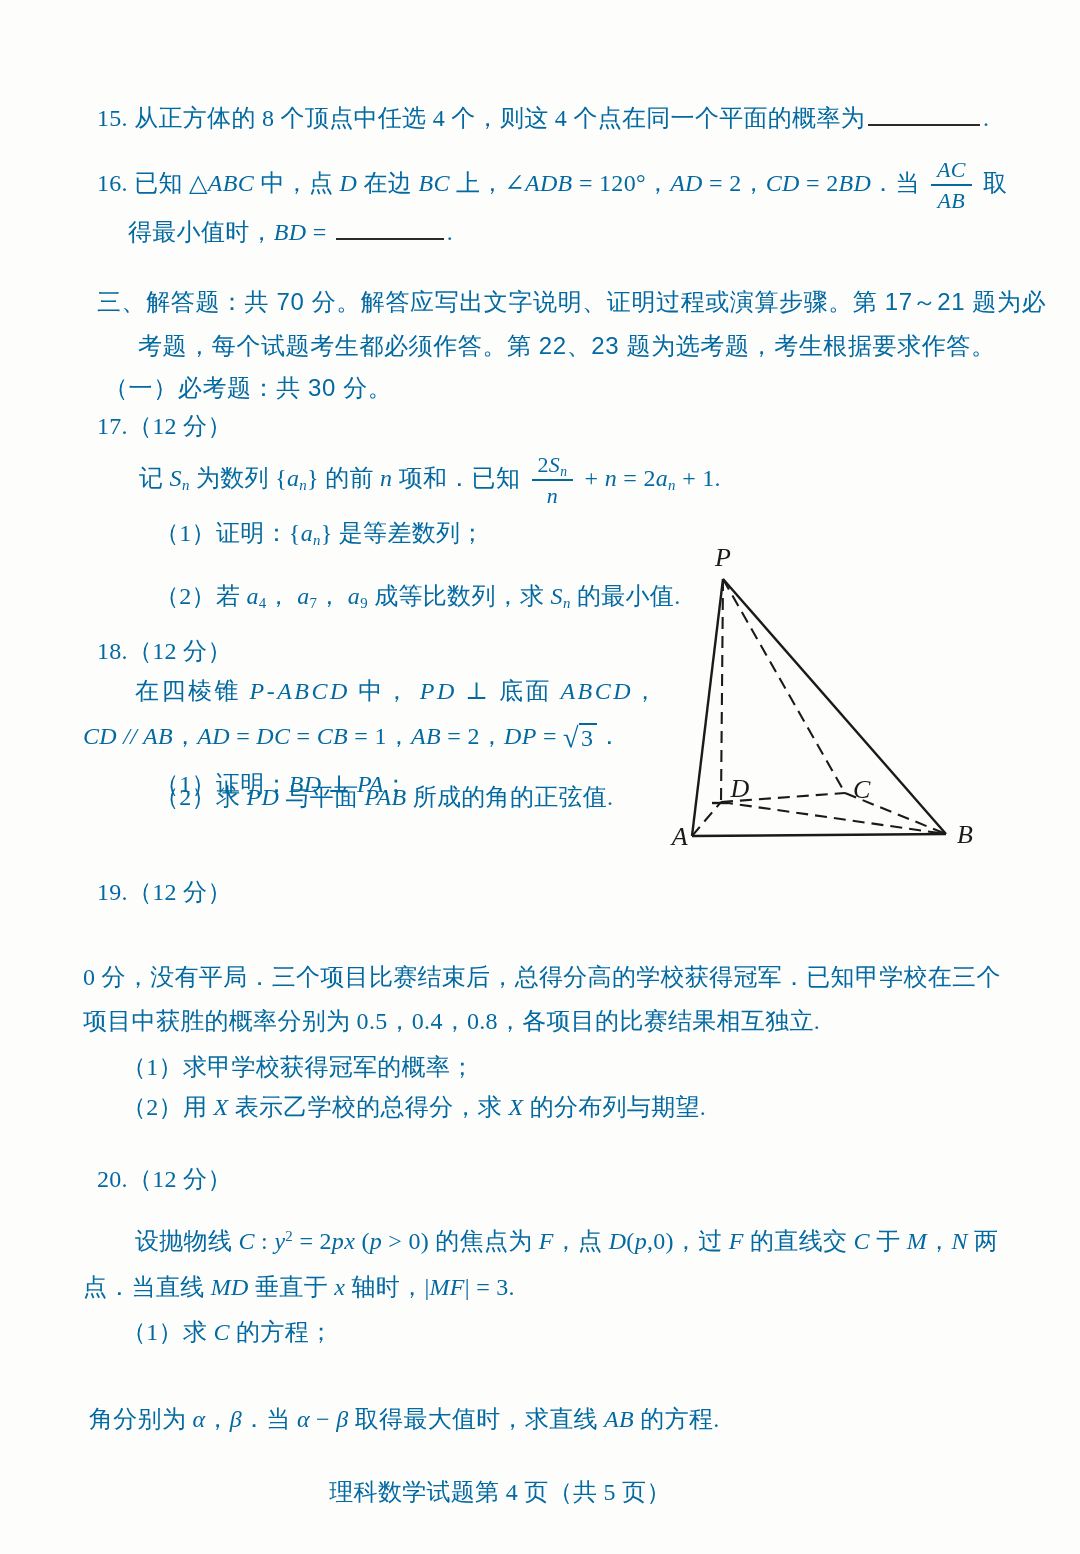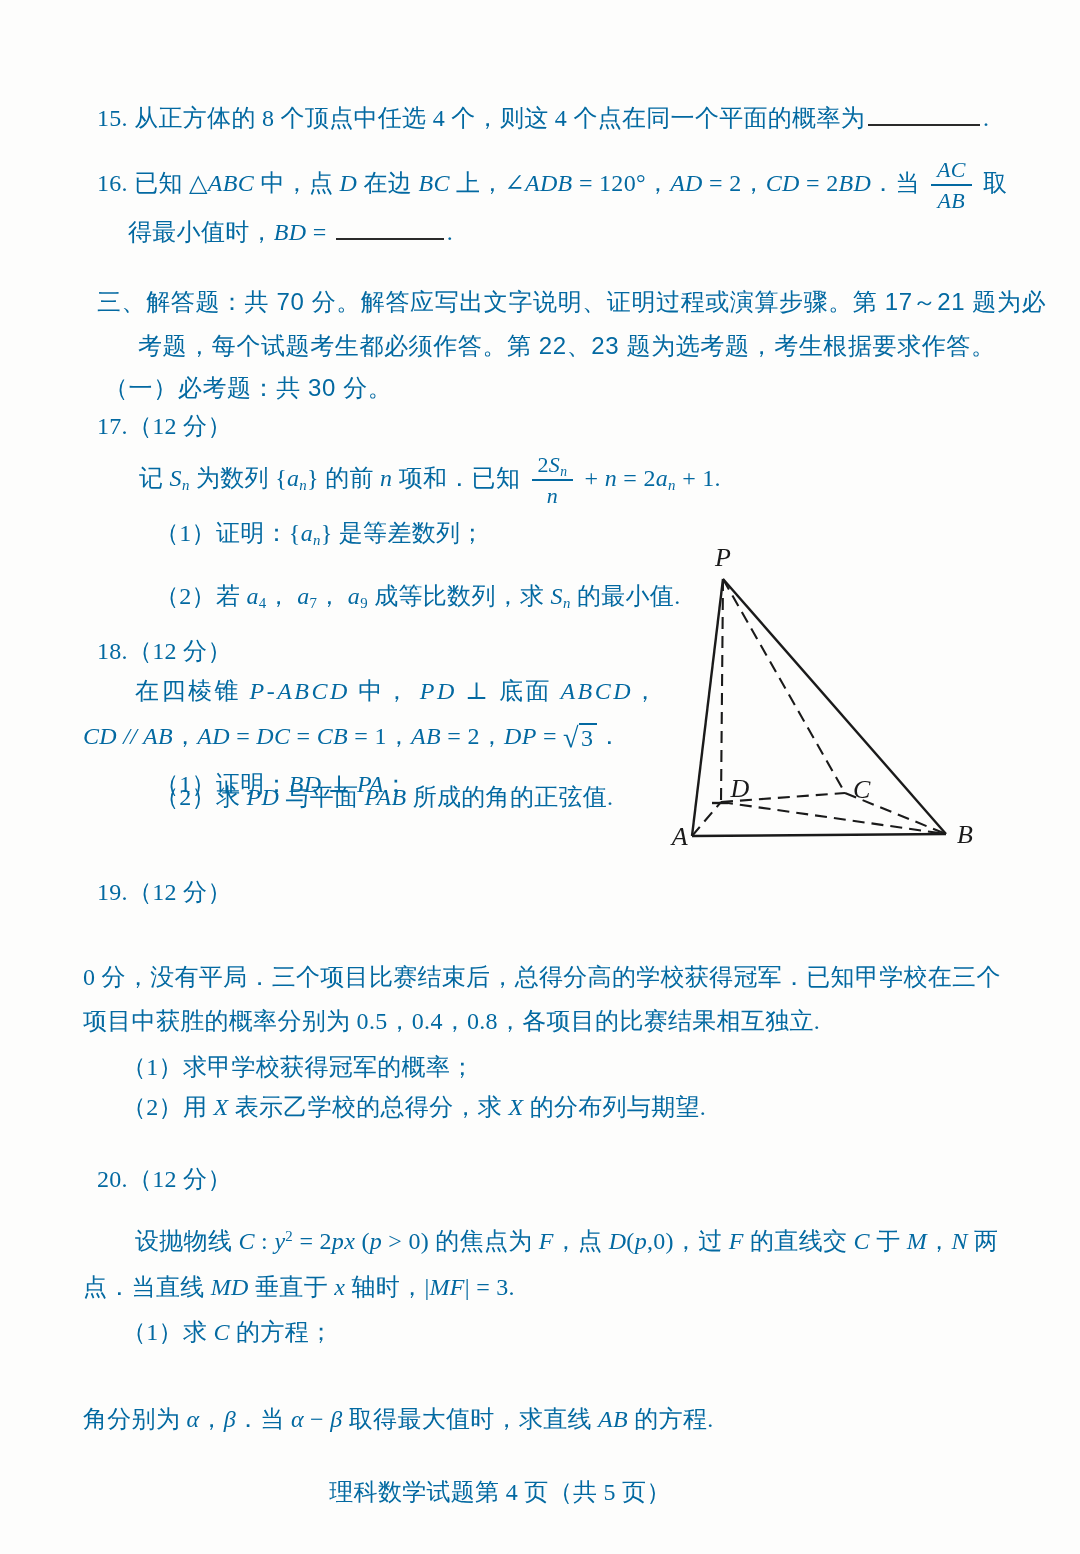--- a/index.html
+++ b/index.html
@@ -87,17 +87,17 @@
   <div class="line" style="left:97px;top:874px;">19.（12 分）</div>
   <div class="line" style="left:83px;top:959px;">0 分，没有平局．三个项目比赛结束后，总得分高的学校获得冠军．已知甲学校在三个</div>
   <div class="line" style="left:83px;top:1003px;">项目中获胜的概率分别为 0.5，0.4，0.8，各项目的比赛结果相互独立.</div>
   <div class="line" style="left:122px;top:1049px;">（1）求甲学校获得冠军的概率；</div>
   <div class="line" style="left:122px;top:1089px;"><span>（2）用 </span><span class="it">X</span><span> 表示乙学校的总得分，求 </span><span class="it">X</span><span> 的分布列与期望.</span></div>
 
   <div class="line" style="left:97px;top:1161px;text-align:right;">20.（12 分）</div>
   <div class="line" style="left:135px;top:1219px;line-height:44px;"><span>设抛物线 </span><span class="it">C</span><span> : </span><span class="it">y</span><sup>2</sup><span> = 2</span><span class="it">px</span><span> (</span><span class="it">p</span><span> &gt; 0) 的焦点为 </span><span class="it">F</span><span>，点 </span><span class="it">D</span><span>(</span><span class="it">p</span><span>,0)，过 </span><span class="it">F</span><span> 的直线交 </span><span class="it">C</span><span> 于 </span><span class="it">M</span><span>，</span><span class="it">N</span><span> 两</span></div>
   <div class="line" style="left:83px;top:1269px;"><span>点．当直线 </span><span class="it">MD</span><span> 垂直于 </span><span class="it">x</span><span> 轴时，|</span><span class="it">MF</span><span>| = 3.</span></div>
   <div class="line" style="left:122px;top:1314px;"><span>（1）求 </span><span class="it">C</span><span> 的方程；</span></div>
-  <div class="line" style="left:83px;top:1401px;"><span>角分别为 </span><span class="it">α</span><span>，</span><span class="it">β</span><span>．当 </span><span class="it">α</span><span> − </span><span class="it">β</span><span> 取得最大值时，求直线 </span><span class="it">AB</span><span> 的方程.</span></div>
+  <div class="line" style="left:89px;top:1401px;"><span>角分别为 </span><span class="it">α</span><span>，</span><span class="it">β</span><span>．当 </span><span class="it">α</span><span> − </span><span class="it">β</span><span> 取得最大值时，求直线 </span><span class="it">AB</span><span> 的方程.</span></div>
 
   <div class="footer">理科数学试题第 4 页（共 5 页）</div>
 
 </div>
 
 </body></html>

